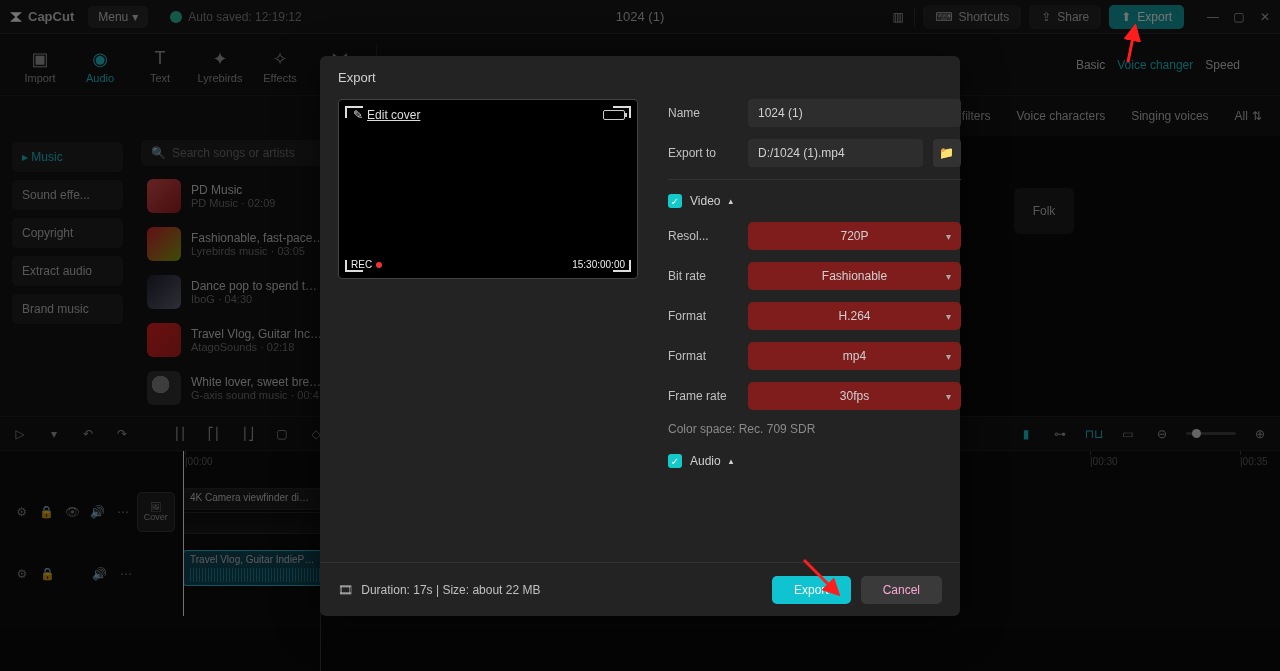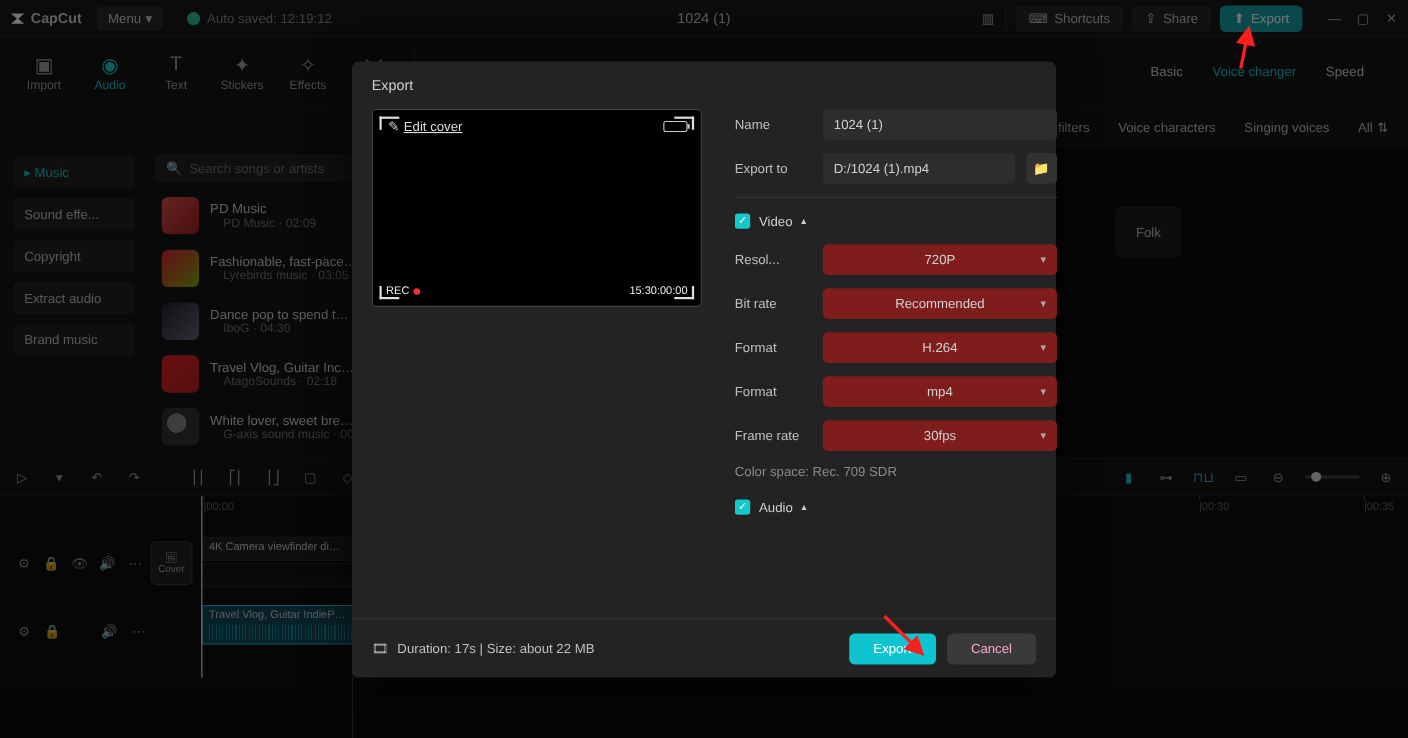--- a/index.html
+++ b/index.html
@@ -20,21 +20,21 @@
 .win-ctl { display: flex; gap: 12px; margin-left: 14px; color: #b0b0b0; }
 .win-ctl span { width: 14px; text-align: center; cursor: pointer; }
 
 
 .topbar { height: 62px; background: #151515; display: flex; align-items: center; padding: 0 10px; border-bottom: 1px solid #232323; }
 .tool { width: 60px; text-align: center; color: #a0a0a0; font-size: 11px; cursor: pointer; }
 .tool .ticon { height: 26px; display: flex; align-items: center; justify-content: center; font-size: 18px; }
 .tool.active { color: #24c8d6; }
 .topbar .divider { width: 1px; height: 40px; background: #2c2c2c; margin: 0 6px; }
 .topbar .player-label { color: #8a8a8a; margin-left: 30px; }
-.topbar .right-tabs { margin-left: auto; display: flex; gap: 27px; padding-right: 30px; }
+.topbar .right-tabs { margin-left: auto; display: flex; gap: 12px; padding-right: 30px; }
 .topbar .right-tabs span { color: #d0d0d0; cursor: pointer; }
 .topbar .right-tabs span.active { color: #1bc7d6; font-weight: 500; }
 
 
 .secbar { height: 40px; background: #141414; display: flex; align-items: center; padding-right: 18px; }
 .secbar .right { margin-left: auto; display: flex; gap: 26px; align-items: center; color: #c0c0c0; }
 .secbar .all { display: flex; gap: 4px; align-items: center; }
 
 
 .main { display: flex; height: 280px; }
@@ -46,21 +46,21 @@
 .songcol { width: 340px; background: #141414; padding: 4px 6px; overflow: hidden; }
 .search { background: #222; border-radius: 5px; padding: 6px 10px; display: flex; gap: 6px; color: #7a7a7a; align-items: center; margin-bottom: 6px; }
 .search input { flex: 1; background: transparent; border: none; color: #ef4444; outline: none; font-size: 12px; }
 .songrow { display: flex; gap: 10px; padding: 7px 6px; border-radius: 6px; align-items: center; cursor: pointer; }
 .songrow .thumb { width: 34px; height: 34px; border-radius: 6px; background: linear-gradient(135deg,#e05050,#a02020); flex-shrink: 0; }
 .songrow .thumb.t2 { background: linear-gradient(135deg,#d23,#8a1); }
 .songrow .thumb.t3 { background: linear-gradient(135deg,#223,#667); }
 .songrow .thumb.t4 { background: linear-gradient(135deg,#e22,#b22); }
 .songrow .thumb.t5 { background: radial-gradient(circle at 40% 40%, #888 30%, #333 31%); }
 .songrow .meta .t1 { color: #d0d0d0; font-size: 12px; white-space: nowrap; overflow: hidden; text-overflow: ellipsis; max-width: 220px; }
-.songrow .meta .t2 { color: #7a7a7a; font-size: 11px; margin-left: 12px; }
+.songrow .meta .t2 { color: #7a7a7a; font-size: 11px; }
 
 
 .btoolbar { height: 34px; background: #141414; border-top: 1px solid #232323; display: flex; align-items: center; padding: 0 10px; gap: 14px; color: #a0a0a0; }
 .btoolbar .spacer { flex: 1; }
 .btoolbar .ic { width: 20px; height: 20px; display: flex; align-items: center; justify-content: center; cursor: pointer; }
 .btoolbar .ic.hl { color: #1bc7d6; }
 .btoolbar .slider { width: 50px; height: 3px; background: #444; border-radius: 2px; position: relative; }
 .btoolbar .slider::after { content: ""; position: absolute; left: 6px; top: -3px; width: 9px; height: 9px; background: #ddd; border-radius: 50%; }
 
 
@@ -172,21 +172,21 @@
       <span>▢</span>
       <span>✕</span>
     </div>
   </div>
 </div>
 
 <div class="topbar">
   <div class="tool"><div class="ticon">▣</div><span>Import</span></div>
   <div class="tool active"><div class="ticon">◉</div><span>Audio</span></div>
   <div class="tool"><div class="ticon">T</div><span>Text</span></div>
-  <div class="tool"><div class="ticon">✦</div><span>Stickers</span></div>
+  <div class="tool"><div class="ticon">✦</div><span>Lyrebirds</span></div>
   <div class="tool"><div class="ticon">✧</div><span>Effects</span></div>
   <div class="tool"><div class="ticon">⋈</div><span>Tran…</span></div>
   <div class="divider"></div>
   <span class="player-label">Player</span>
   <div class="right-tabs">
     <span>Basic</span>
     <span class="active">Voice changer</span>
     <span>Speed</span>
   </div>
 </div>
@@ -367,21 +367,21 @@
 
         <div class="frow">
             <label>Resol...</label>
             <div class="sel">
               <span>720P</span>
             </div>
           </div>
         <div class="frow">
             <label>Bit rate</label>
             <div class="sel">
-              <span>Recommended</span>
+              <span>Fashionable</span>
             </div>
           </div>
         <div class="frow">
             <label>Format</label>
             <div class="sel">
               <span>H.264</span>
             </div>
           </div>
         <div class="frow">
             <label>Format</label>

